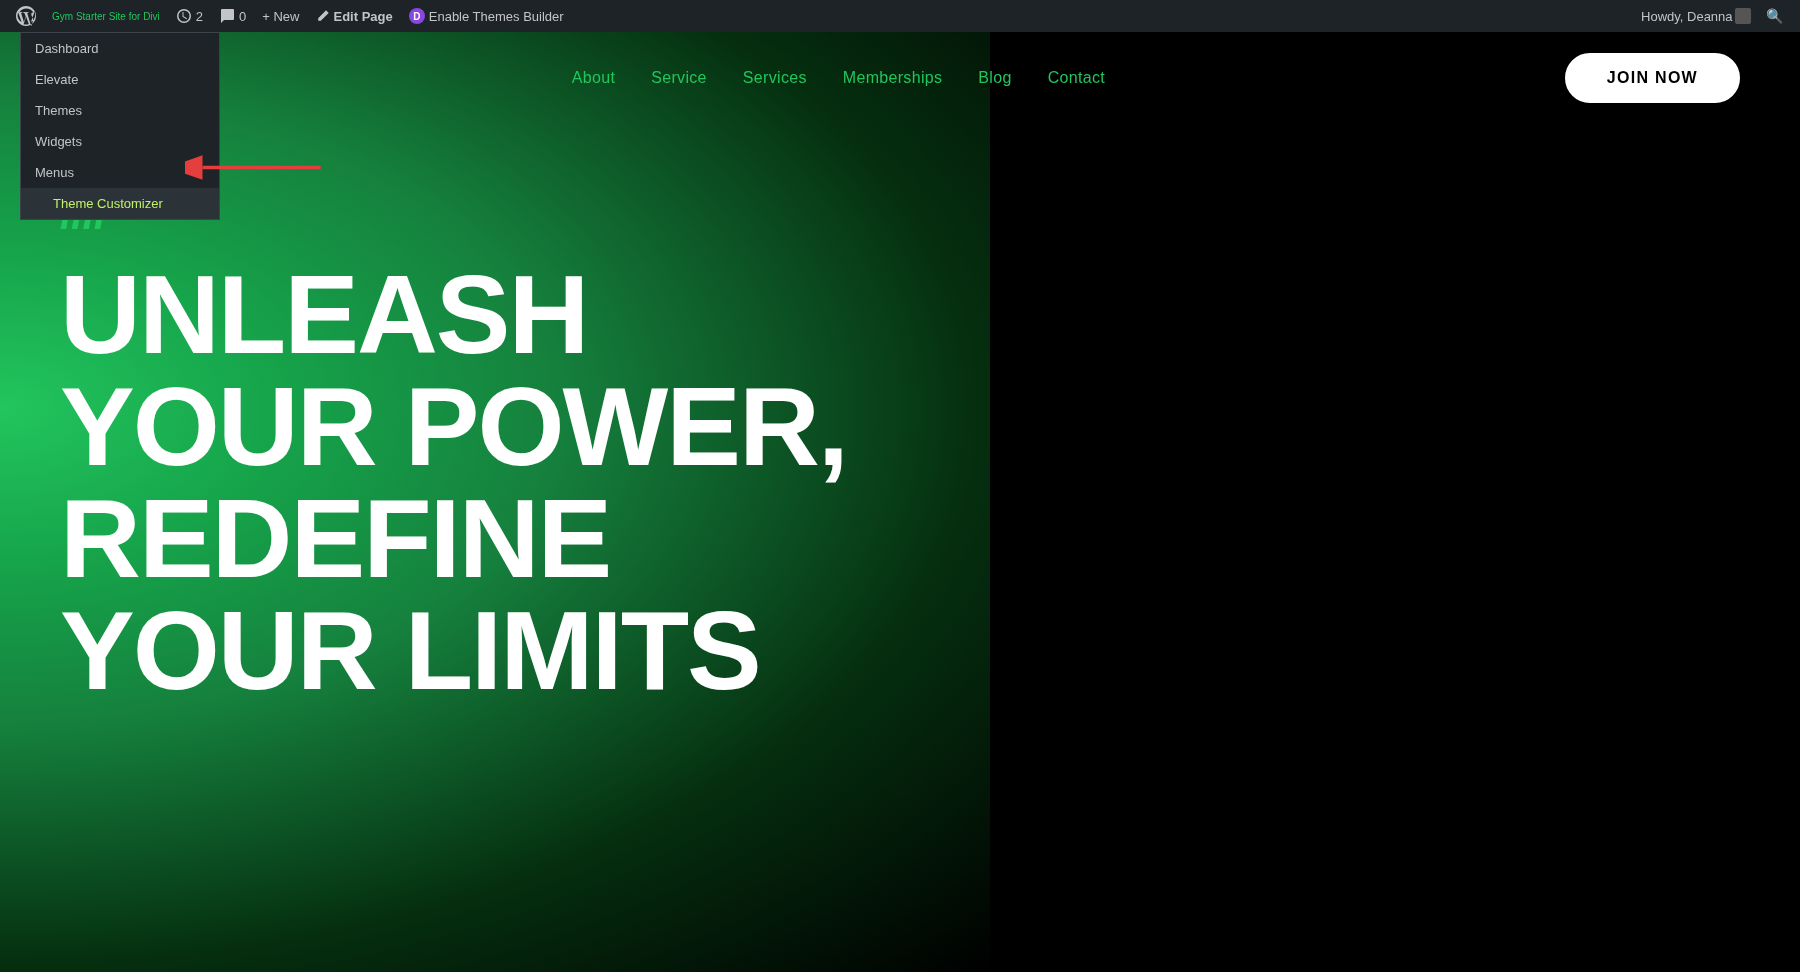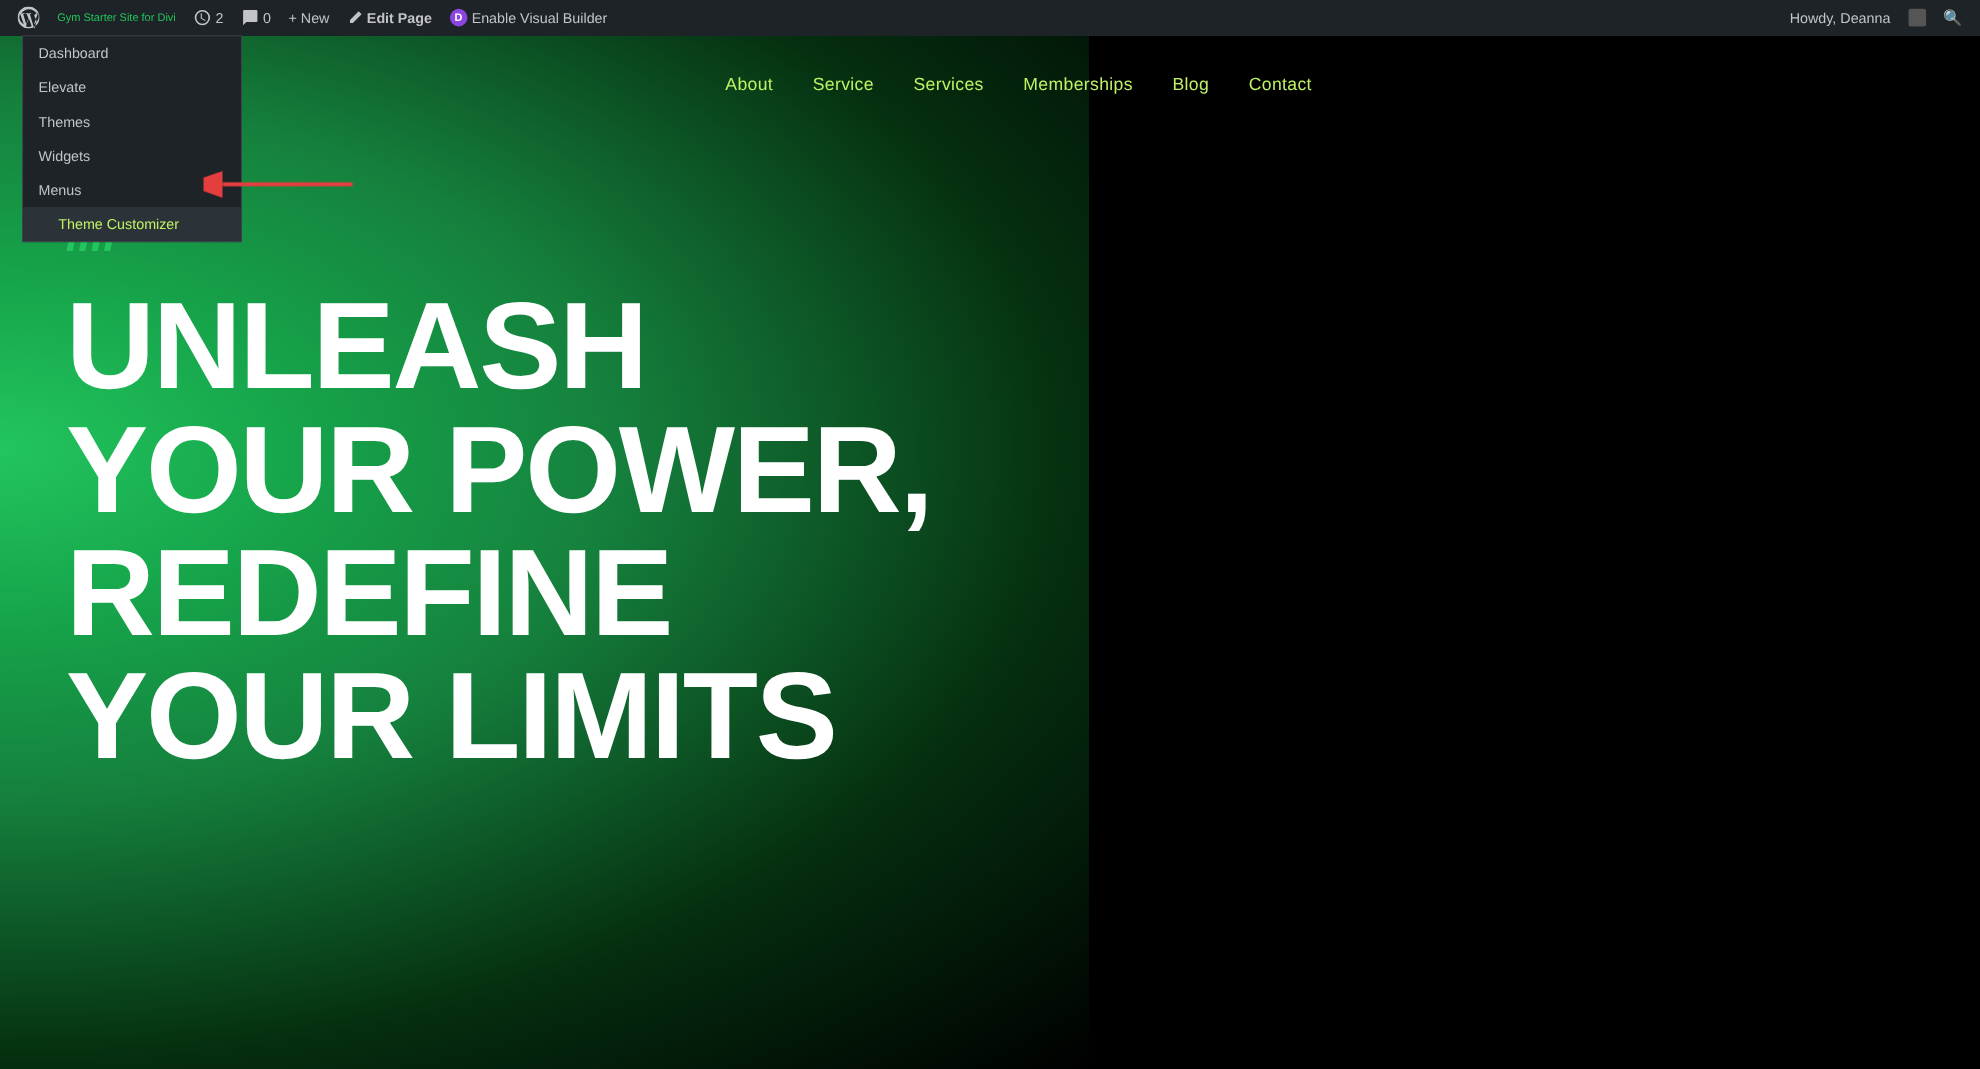--- a/index.html
+++ b/index.html
@@ -32,21 +32,21 @@
     .wp-logo { display: flex; align-items: center; padding: 0 8px; }
     .wp-logo svg { width: 20px; height: 20px; fill: #c3c4c7; }
     .site-name { color: #22c55e; font-size: 10px; }
     .revisions-item { display: flex; align-items: center; gap: 4px; }
     .comments-badge { display: flex; align-items: center; gap: 4px; }
     .new-item { display: flex; align-items: center; gap: 4px; }
     .edit-page-item { display: flex; align-items: center; gap: 4px; font-weight: bold; }
     .divi-item { display: flex; align-items: center; gap: 4px; }
     .divi-icon { width: 16px; height: 16px; background: #8b45e0; border-radius: 50%; display: flex; align-items: center; justify-content: center; color: white; font-size: 10px; font-weight: bold; }
     .admin-bar-right { margin-left: auto; display: flex; align-items: center; }
-    .howdy-item { color: #c3c4c7; font-size: 13px; display: flex; align-items: center; gap: 16px; }
+    .howdy-item { color: #c3c4c7; font-size: 13px; display: flex; align-items: center; gap: 2px; }
     .user-avatar { width: 16px; height: 16px; background: #555; border-radius: 2px; }
     .search-icon-bar { color: #c3c4c7; padding: 0 8px; cursor: pointer; font-size: 14px; }
 
     
     .submenu {
       display: block;
       position: absolute;
       top: 32px;
       left: 12px;
       background: #1d2327;
@@ -113,21 +113,21 @@
       align-items: center;
     }
     .site-nav {
       display: flex;
       align-items: center;
       gap: 36px;
       flex: 1;
       justify-content: center;
     }
     .nav-item {
-      color: #bef264;
+      color: #22c55e;
       font-size: 16px;
       font-weight: 500;
       cursor: pointer;
       text-transform: none;
       letter-spacing: 0.02em;
     }
     .join-now-btn {
       background: #fff;
       color: #000;
       border: 2px solid #fff;
@@ -210,21 +210,21 @@
 
   <div class="admin-bar-item edit-page-item">
     <svg width="14" height="14" viewBox="0 0 16 16" fill="#c3c4c7">
         <path d="M11.5 1.5l3 3-9 9H2.5v-3l9-9z"></path>
       </svg>
     <span>Edit Page</span>
   </div>
 
   <div class="admin-bar-item divi-item">
     <div class="divi-icon">D</div>
-    <span>Enable Visual Builder</span>
+    <span>Enable Themes Builder</span>
   </div>
 
   <div class="admin-bar-right">
     <div class="admin-bar-item howdy-item">
       <span>Howdy, Deanna</span>
       <div class="user-avatar"></div>
     </div>
     <div class="admin-bar-item search-icon-bar">🔍</div>
   </div>
 </div>
@@ -257,19 +257,20 @@
 
     <nav class="site-nav">
       <span class="nav-item">About</span>
       <span class="nav-item">Service</span>
       <span class="nav-item">Services</span>
       <span class="nav-item">Memberships</span>
       <span class="nav-item">Blog</span>
       <span class="nav-item">Contact</span>
     </nav>
 
+    <button class="join-now-btn">JOIN NOW</button>
   </div>
 
   <div class="hero-content">
     <div class="hero-slashes">////</div>
     <h1 class="hero-headline">UNLEASH YOUR POWER, REDEFINE YOUR LIMITS</h1>
   </div>
 </div>
 
 </body></html>

